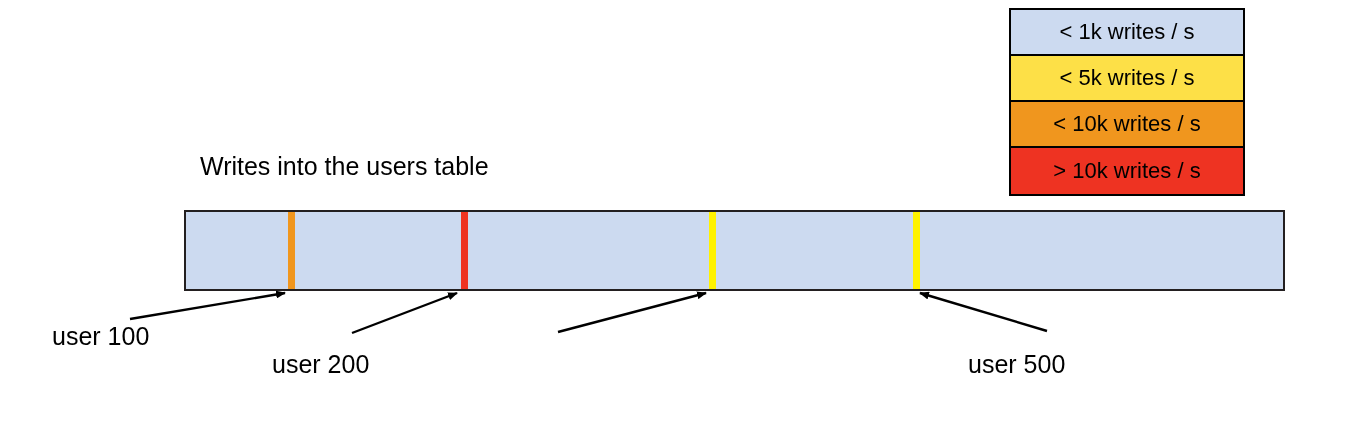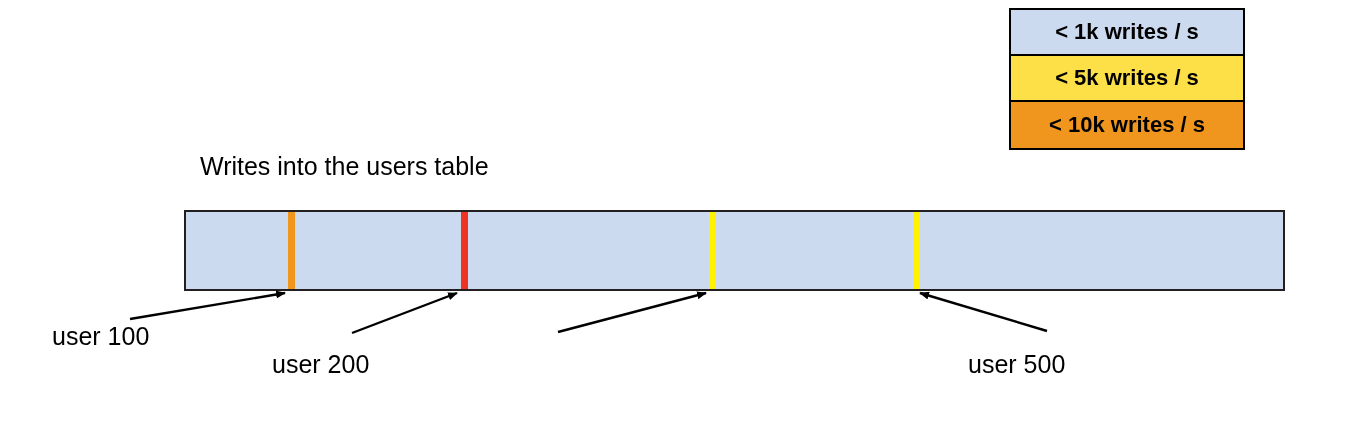--- a/index.html
+++ b/index.html
@@ -38,21 +38,20 @@
   }
   .legend-row:last-child {
     border-bottom: none;
   }
   .legend-label {
     font-size: 22px;
     color: #000000;
     line-height: 1;
     white-space: nowrap;
     letter-spacing: 0px;
-    font-weight: bold;
   }
 
   
   #chart-title {
     position: absolute;
     left: 200px;
     top: 152px;
     font-size: 25px;
     color: #000000;
     white-space: nowrap;
@@ -102,20 +101,23 @@
   <div id="legend">
     <div class="legend-row" style="background: rgb(204, 218, 240);">
       <span class="legend-label">&lt; 1k writes / s</span>
     </div>
     <div class="legend-row" style="background: #fde047;">
       <span class="legend-label">&lt; 5k writes / s</span>
     </div>
     <div class="legend-row" style="background: rgb(240, 150, 30);">
       <span class="legend-label">&lt; 10k writes / s</span>
     </div>
+    <div class="legend-row" style="background: rgb(238, 51, 34);">
+      <span class="legend-label">&gt; 10k writes / s</span>
+    </div>
   </div>
 
   <div id="chart-title">Writes into the users table</div>
 
   <div id="table-bar" style="background: rgb(204, 218, 240); border-color: rgb(35, 31, 32);">
     <div class="stripe" style="background: rgb(240, 150, 30); left: 102px;"></div>
     <div class="stripe" style="background: rgb(238, 51, 34); left: 275px;"></div>
     <div class="stripe" style="background: rgb(255, 242, 0); left: 523px;"></div>
     <div class="stripe" style="background: rgb(255, 242, 0); left: 727px;"></div>
   </div>

